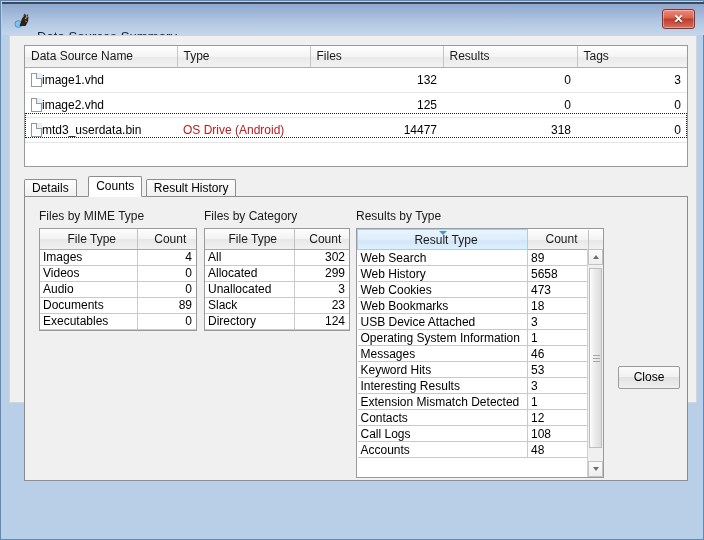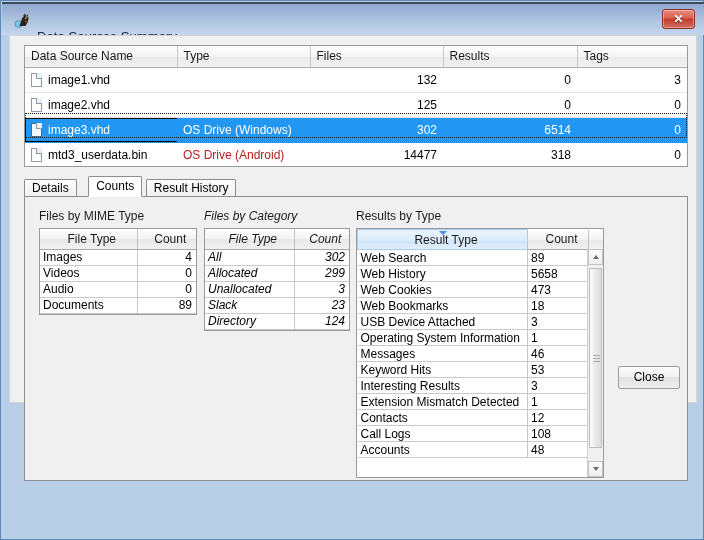--- a/index.html
+++ b/index.html
@@ -109,21 +109,21 @@
   #ds-table tbody td.type { color: #b91c1c; }
   #ds-table tbody tr.selected td {
     background: #2196f3;
     color: #ffffff;
     border-bottom: 1px solid #2196f3;
   }
   #ds-table tbody tr.selected td.type { color: #ffffff; }
   #ds-table tbody tr.selected td:first-child {
     box-shadow: inset 1px 0 0 #000, inset 0 1px 0 #000, inset 0 -1px 0 #000;
   }
-  .row-name { display: flex; align-items: center; gap: 6px; }
+  .row-name { display: flex; align-items: center; }
   .file-icon {
     display: inline-block;
     width: 11px; height: 14px;
     background: #ffffff;
     border: 1px solid #8a9aa8;
     position: relative;
     flex: 0 0 auto;
   }
   .file-icon::after {
     content: "";
@@ -356,32 +356,20 @@
                 <span class="row-name">
                   <span class="file-icon"></span>
                   <span>image2.vhd</span>
                 </span>
               </td>
               <td class="type"></td>
               <td class="num">125</td>
               <td class="num">0</td>
               <td class="num">0</td>
             </tr>
-            <tr class="selected">
-              <td>
-                <span class="row-name">
-                  <span class="file-icon"></span>
-                  <span>image3.vhd</span>
-                </span>
-              </td>
-              <td class="type">OS Drive (Windows)</td>
-              <td class="num">302</td>
-              <td class="num">6514</td>
-              <td class="num">0</td>
-            </tr>
             <tr>
               <td>
                 <span class="row-name">
                   <span class="file-icon"></span>
                   <span>mtd3_userdata.bin</span>
                 </span>
               </td>
               <td class="type">OS Drive (Android)</td>
               <td class="num">14477</td>
               <td class="num">318</td>
@@ -424,26 +412,30 @@
                     <td>0</td>
                   </tr>
                   <tr>
                     <td>Audio</td>
                     <td>0</td>
                   </tr>
                   <tr>
                     <td>Documents</td>
                     <td>89</td>
                   </tr>
+                  <tr>
+                    <td>Executables</td>
+                    <td>0</td>
+                  </tr>
                 </tbody>
             </table>
           </div>
         </div>
 
-        <div class="section" style="left:179px; top:12px; width:150px;font-style:italic;">
+        <div class="section" style="left:179px; top:12px; width:150px;">
           <div class="section-title">Files by Category</div>
           <div class="subtable-wrap" style="width:146px;">
             <table class="sub">
               <colgroup>
                   <col style="width:89px">
                   <col style="width:55px">
                 </colgroup>
               <thead>
                 <tr>
                   <th>File Type</th>

